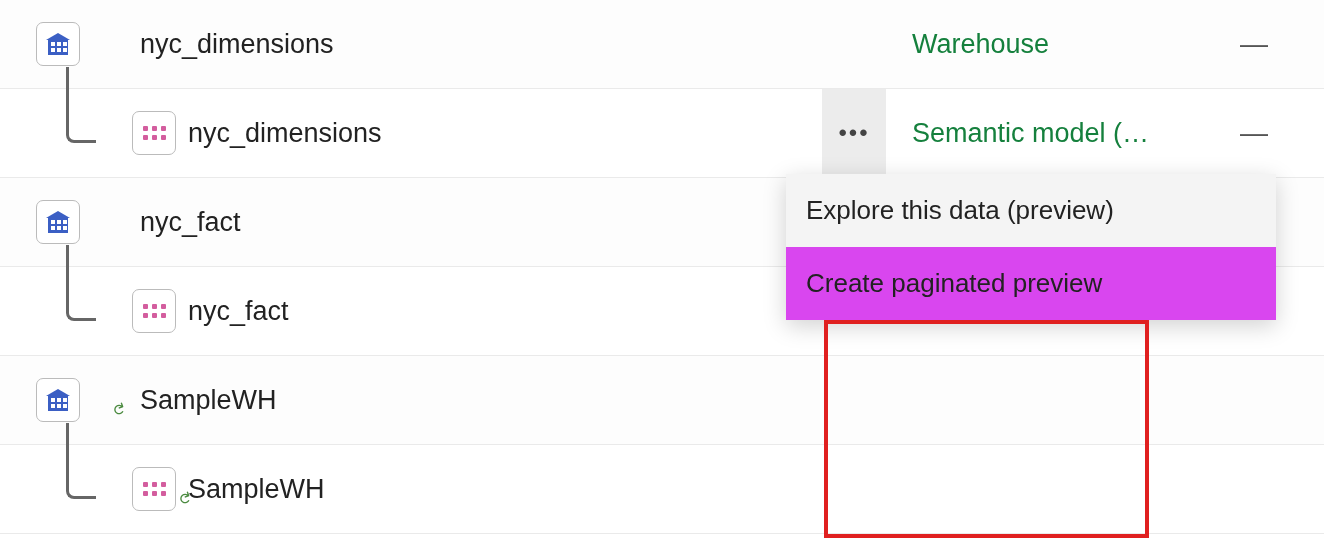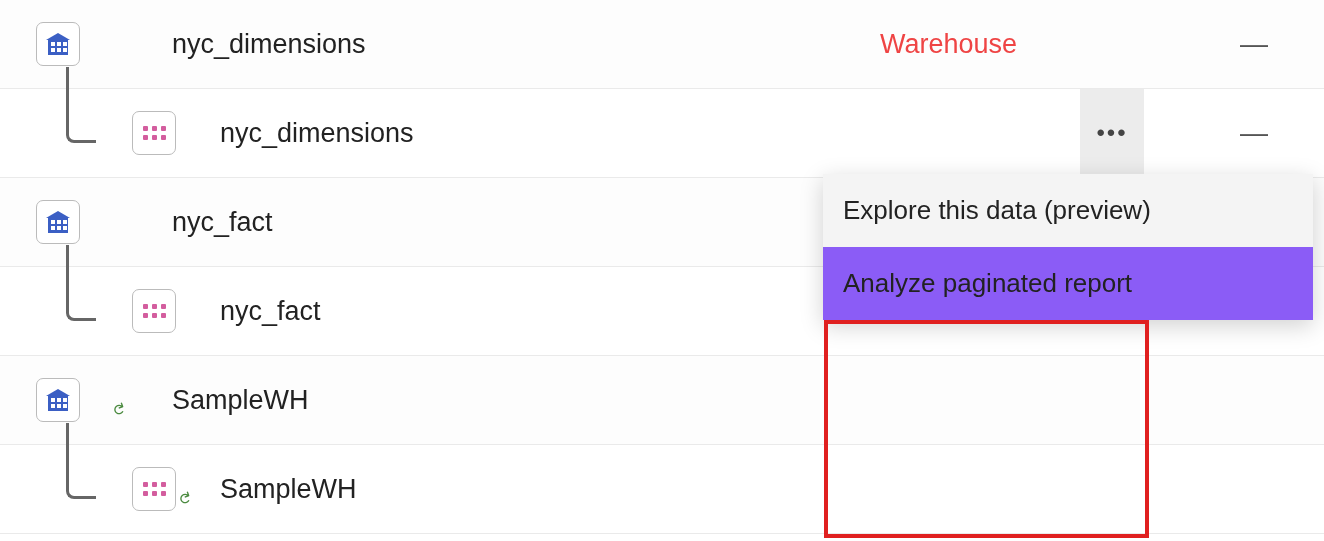--- a/index.html
+++ b/index.html
@@ -14,21 +14,20 @@
       height: 541px;
       position: relative;
       overflow: hidden;
     }
     .row {
       display: flex;
       align-items: center;
       height: 89px;
       border-bottom: 1px solid #eaeaea;
       position: relative;
-      gap: 32px;
     }
     .row.parent {
       background: #fdfdfd;
     }
     .row.child {
       background: #ffffff;
     }
     .icon-cell {
       width: 130px;
       display: flex;
@@ -142,37 +141,37 @@
       justify-content: center;
       background: #ececec;
       cursor: pointer;
       font-size: 24px;
       letter-spacing: 2px;
       color: #444;
     }
     .type-cell {
       width: 290px;
       font-size: 27px;
-      color: #ef4444;
+      color: #15803d;
       padding-left: 18px;
       white-space: nowrap;
       overflow: hidden;
     }
     .dash-cell {
       width: 140px;
       font-size: 28px;
       color: #555;
       text-align: center;
     }
     .context-menu {
       position: absolute;
       top: 174px;
-      left: 823px;
+      left: 786px;
       width: 490px;
-      background: #8b5cf6;
+      background: #d946ef;
       box-shadow: 0 6px 22px rgba(0,0,0,0.18);
       display: flex;
       flex-direction: column;
       z-index: 50;
     }
     .menu-item {
       height: 73px;
       display: flex;
       align-items: center;
       padding: 0 20px;
@@ -221,20 +220,21 @@
             <span></span>
             <span></span>
             <span></span>
           </div>
         </div>
       </div>
       <div class="name-cell">nyc_dimensions</div>
       <div class="actions-cell">
         <div class="more-btn">•••</div>
       </div>
+      <div class="type-cell">Semantic model (…</div>
       <div class="dash-cell">—</div>
     </div>
     <div class="row parent">
       <div class="icon-cell">
         <div class="item-icon-wrap">
           <div class="warehouse-glyph"></div>
         </div>
       </div>
       <div class="name-cell">nyc_fact</div>
       <div class="actions-cell"></div>
@@ -289,16 +289,16 @@
       </div>
       <div class="name-cell">SampleWH</div>
       <div class="actions-cell"></div>
       <div class="type-cell"></div>
       <div class="dash-cell"></div>
     </div>
   </div>
 
 <div class="context-menu">
   <div class="menu-item hover">Explore this data (preview)</div>
-  <div class="menu-item">Analyze paginated report</div>
+  <div class="menu-item">Create paginated preview</div>
 </div>
 
 <div class="highlight-box"></div>
 
 </body></html>

